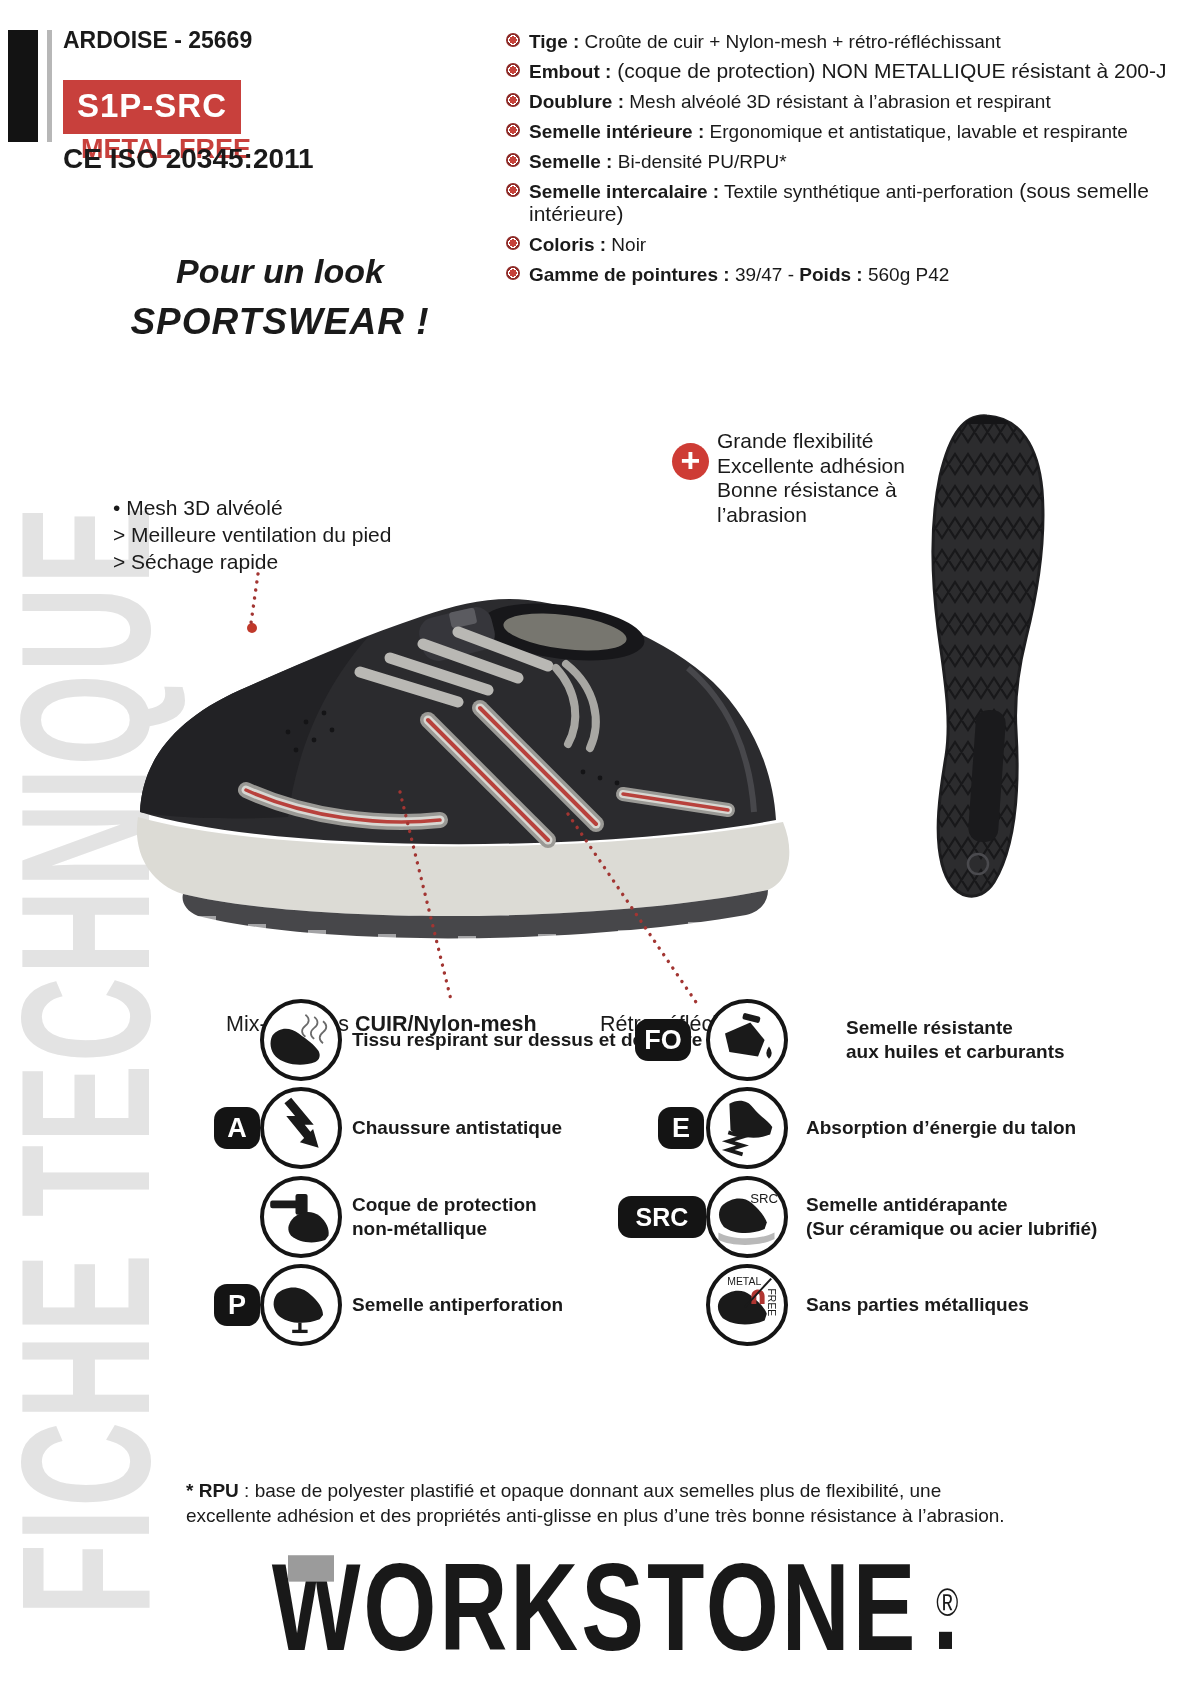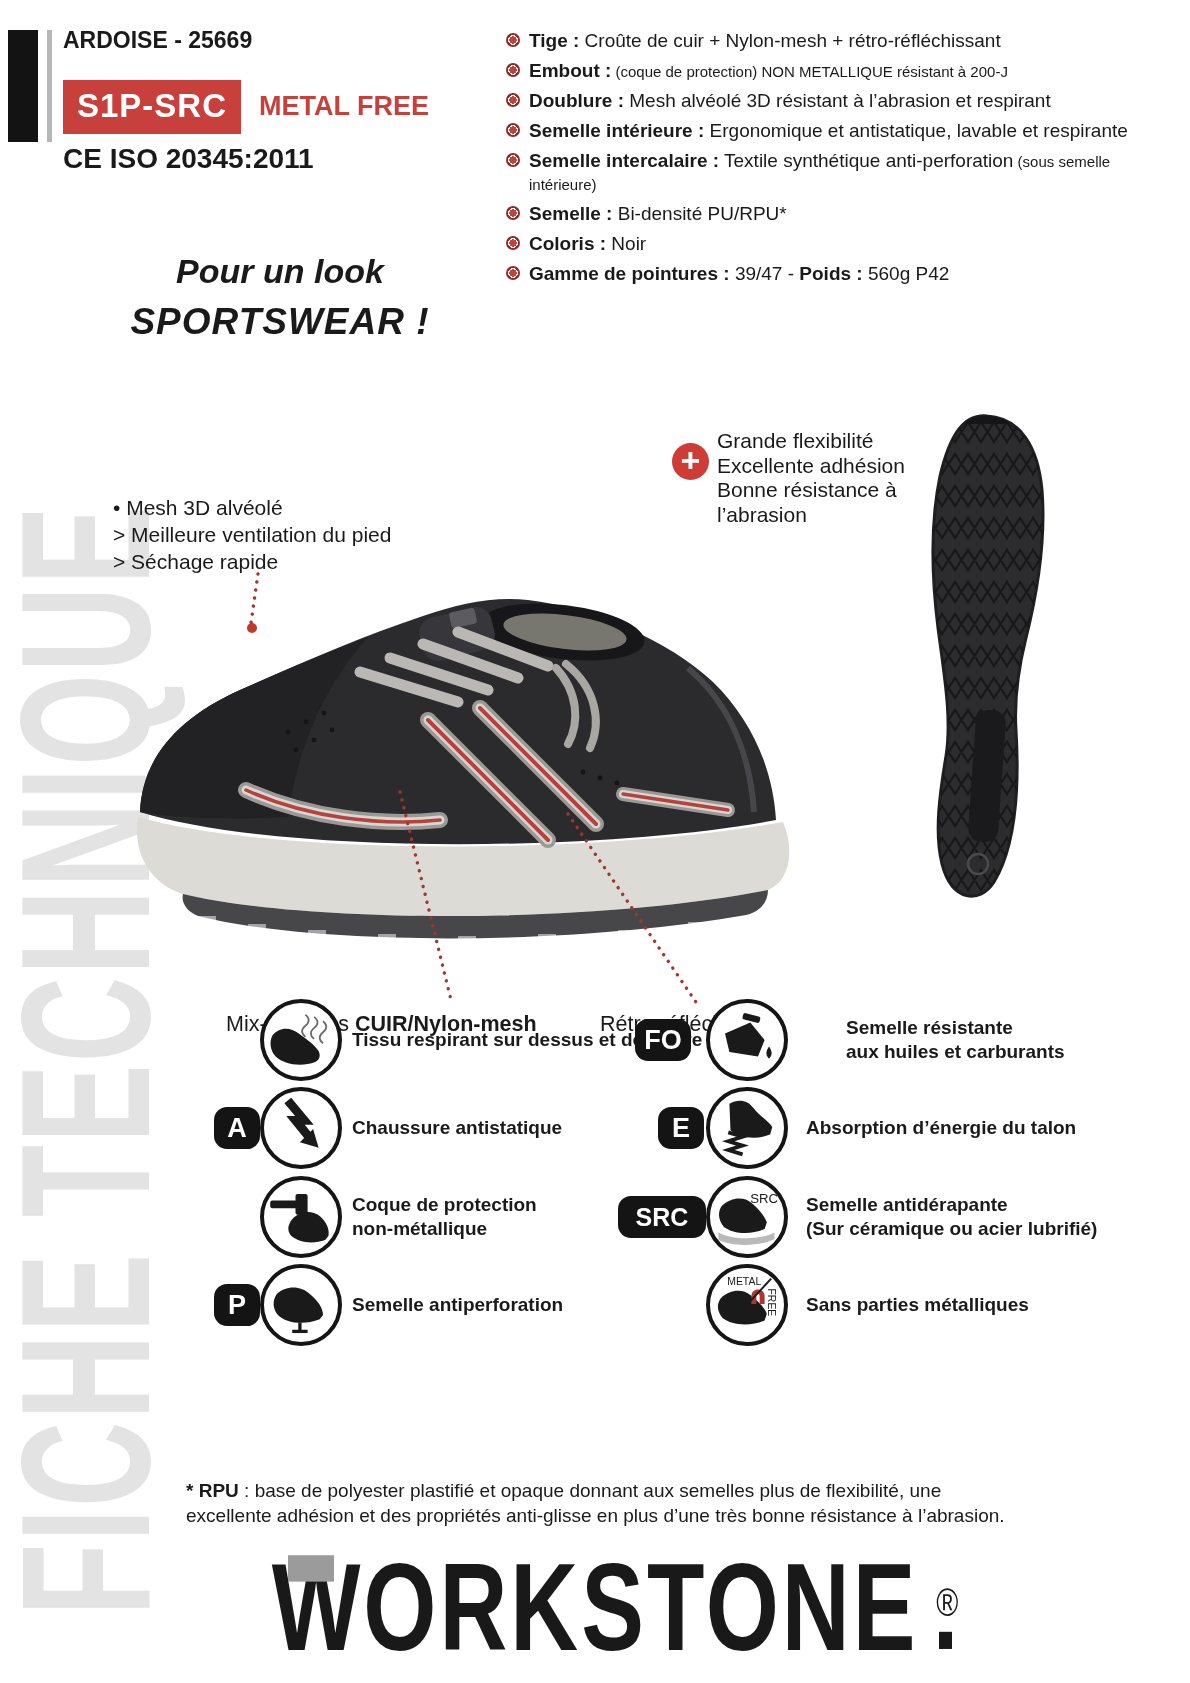--- a/index.html
+++ b/index.html
@@ -15,33 +15,33 @@
     position:absolute; left:-540px; top:980px; width:1250px; height:160px;
     line-height:160px; font-size:118px; font-weight:bold; letter-spacing:2px;
     color:#e3e3e3; white-space:nowrap; text-align:center;
     transform: rotate(-90deg) scaleY(1.55); transform-origin:center; z-index:0;
   }
 
   
   .black-bar { left:8px; top:30px; width:30px; height:112px; background:#131313; z-index:4; }
   .gray-bar  { left:47px; top:30px; width:5px;  height:112px; background:#b7b7b7; z-index:4; }
   .product   { left:63px; top:27px; font-size:23px; font-weight:bold; z-index:4; }
-  .badge-row { left:63px; top:80px; display:flex; align-items:center; z-index:4; }
+  .badge-row { left:63px; top:80px; display:flex; align-items:flex-start; z-index:4;flex-direction:column; }
   .s1p-badge { background:#c8403c; color:#fff; font-size:33px; font-weight:bold;
                padding:7px 14px 9px 14px; letter-spacing:1px; }
   .metal-free{ color:#c8403c; font-size:27px; font-weight:bold; margin-left:18px; margin-bottom:2px; }
   .norm      { left:63px; top:143px; font-size:28px; font-weight:bold; z-index:4; }
 
   
   .specs { left:506px; top:30px; width:670px; z-index:4; }
   .spec-row { display:flex; gap:9px; margin-bottom:7px; font-size:19px; line-height:22px; }
   .bullet { width:14px; height:14px; border-radius:50%; flex:0 0 14px; margin-top:3px;
             background: radial-gradient(circle at center, #c5423b 0 3.6px, #ffffff 3.6px 4.8px, #8e2b28 4.8px 7px); }
   .spec-text b { font-weight:bold; }
-  .spec-text .sm { font-size:15px; }
+  .spec-text .sm { font-size:21px; }
 
   
   .tagline { left:105px; top:246px; width:350px; text-align:center; z-index:4;
              font-style:italic; font-weight:bold; }
   .tagline .l1 { font-size:34px; line-height:50px; }
   .tagline .l2 { font-size:37px; line-height:52px; letter-spacing:1px; }
 
   
   .plus-circle { left:672px; top:443px; width:37px; height:37px; border-radius:50%;
                  background:#ce3c35; color:#fff; display:flex; align-items:center;
@@ -111,25 +111,25 @@
     <div class="spec-row">
         <span class="bullet"></span>
         <span class="spec-text"><b>Doublure :</b><span> Mesh alvéolé 3D résistant à l’abrasion et respirant</span><span class="sm"></span><b></b><span></span></span>
       </div>
     <div class="spec-row">
         <span class="bullet"></span>
         <span class="spec-text"><b>Semelle intérieure :</b><span> Ergonomique et antistatique, lavable et respirante</span><span class="sm"></span><b></b><span></span></span>
       </div>
     <div class="spec-row">
         <span class="bullet"></span>
+        <span class="spec-text"><b>Semelle :</b><span> Bi-densité PU/RPU*</span><span class="sm"></span><b></b><span></span></span>
+      </div>
+    <div class="spec-row">
+        <span class="bullet"></span>
         <span class="spec-text"><b>Semelle intercalaire :</b><span> Textile synthétique anti-perforation</span><span class="sm"> (sous semelle intérieure)</span><b></b><span></span></span>
-      </div>
-    <div class="spec-row">
-        <span class="bullet"></span>
-        <span class="spec-text"><b>Semelle :</b><span> Bi-densité PU/RPU*</span><span class="sm"></span><b></b><span></span></span>
       </div>
     <div class="spec-row">
         <span class="bullet"></span>
         <span class="spec-text"><b>Coloris :</b><span> Noir</span><span class="sm"></span><b></b><span></span></span>
       </div>
     <div class="spec-row">
         <span class="bullet"></span>
         <span class="spec-text"><b>Gamme de pointures :</b><span> 39/47 - </span><span class="sm"></span><b>Poids :</b><span> 560g P42</span></span>
       </div>
   </div>

